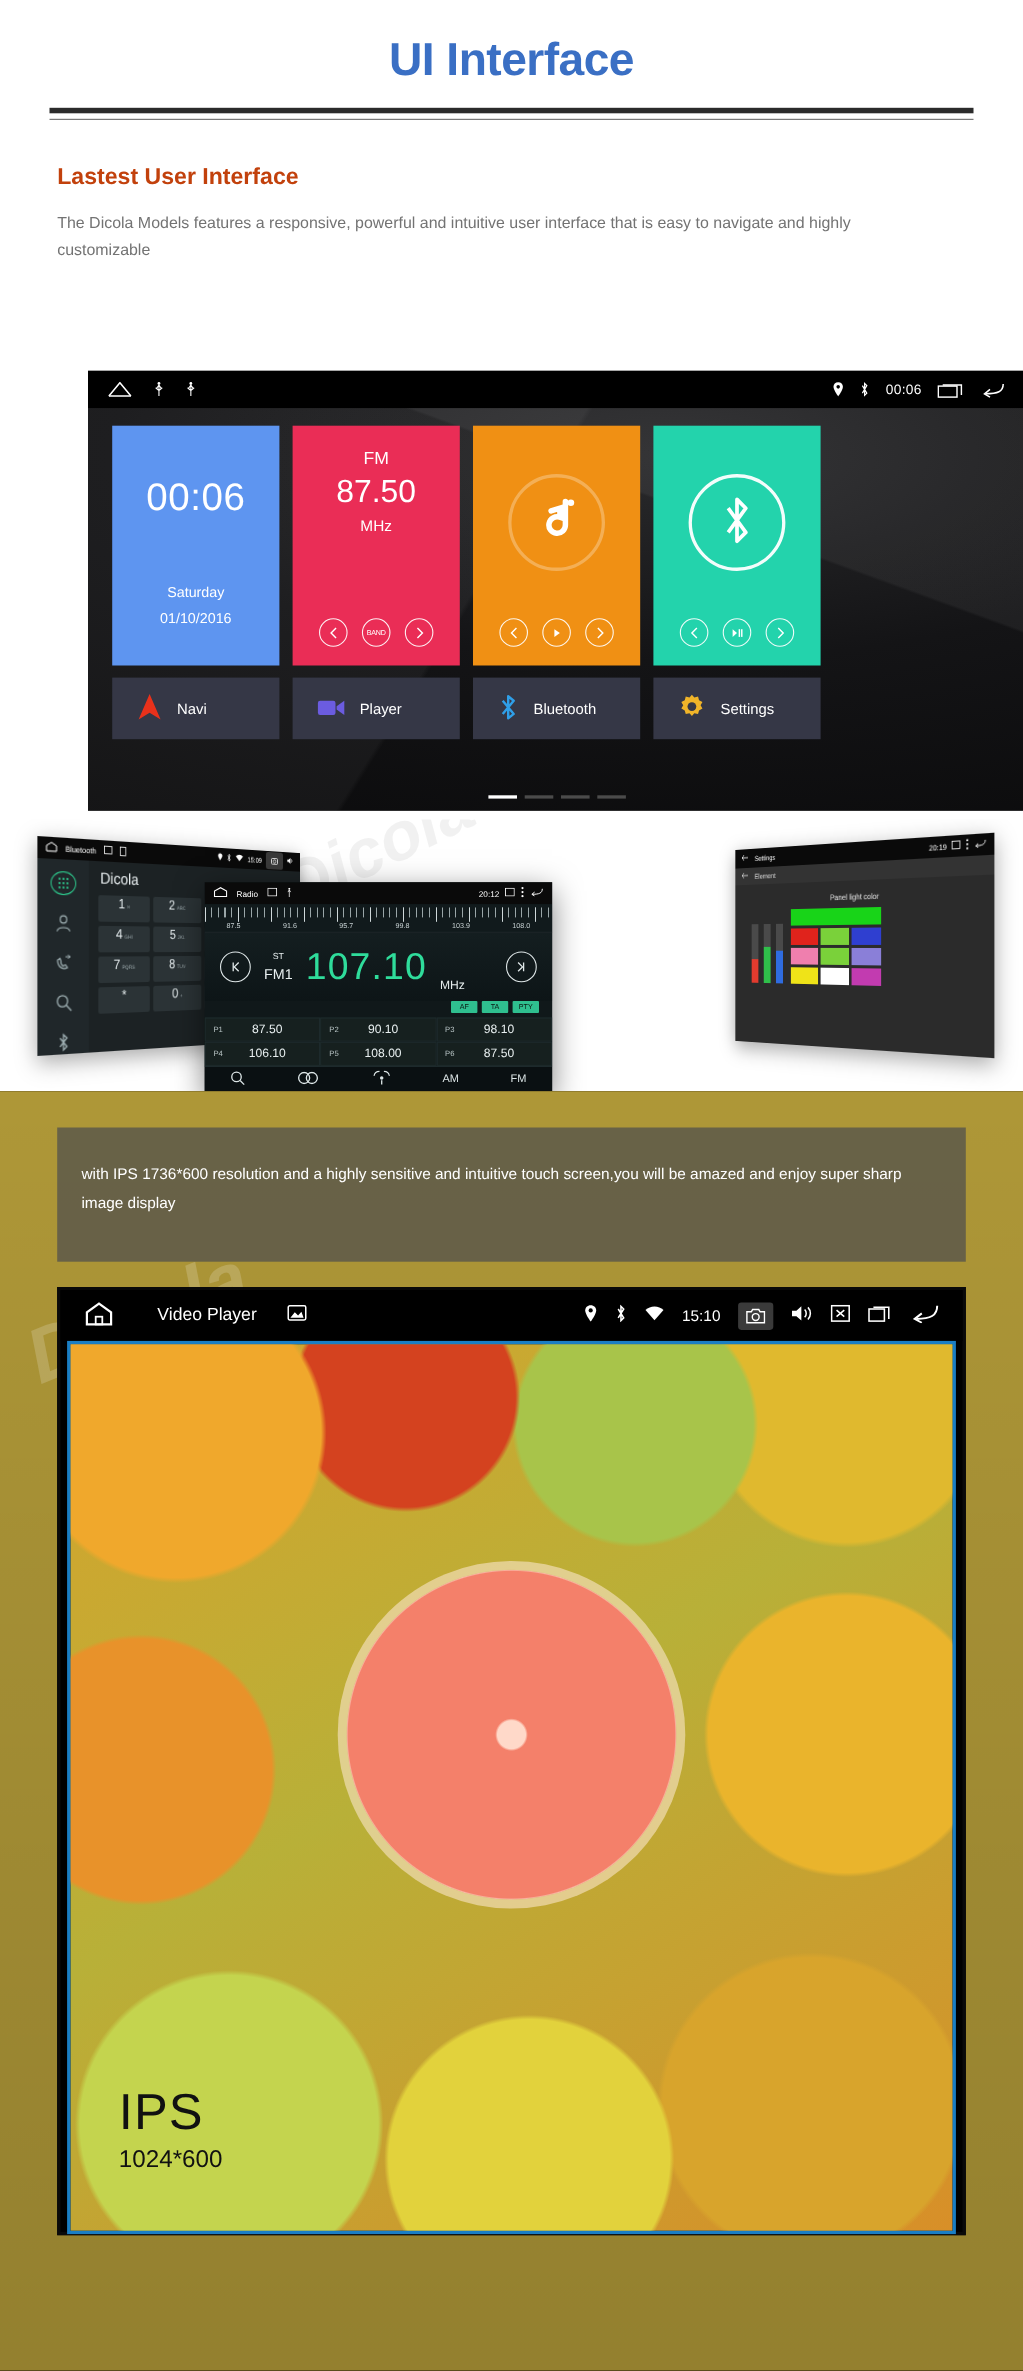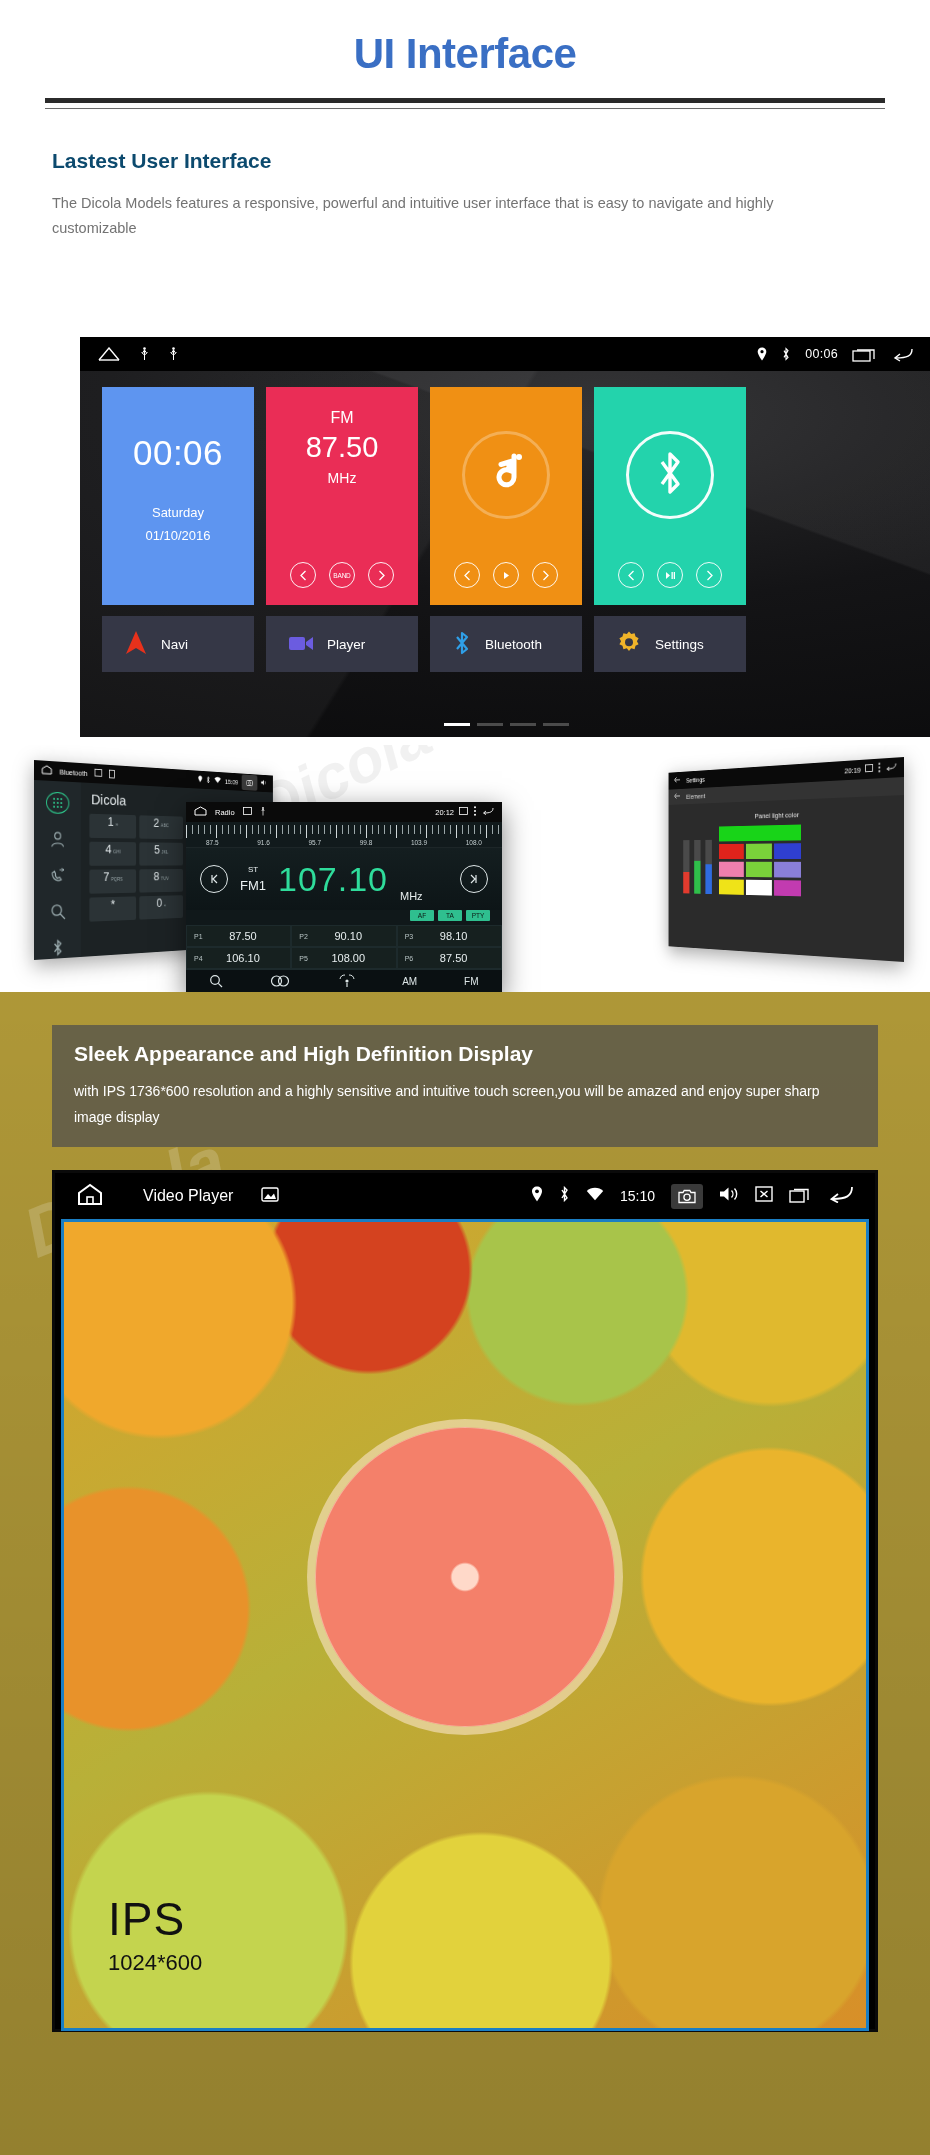--- a/index.html
+++ b/index.html
@@ -19,21 +19,21 @@
     font-weight:bold;
     padding-top:30px;
     letter-spacing:-0.5px;
   }
   .rule-wrap { margin:20px 45px 0 45px; }
   .rule-thick { height:5px; background:#2b2b2b; }
   .rule-thin { height:1px; background:#6b6b6b; margin-top:5px; }
 
   
   .intro { margin:40px 52px 0 52px; }
-  .intro h2 { font-size:21px; color:#0c4a6e; font-weight:bold; }
+  .intro h2 { font-size:21px; color:#c2410c; font-weight:bold; }
   .intro p {
     margin-top:18px; font-size:14.5px; color:#737373;
     line-height:1.75; max-width:770px;
   }
 
   
   .headunit {
     position:absolute; left:80px; top:337px;
     width:852px; height:400px;
     background:#0b0b0b;
@@ -66,21 +66,21 @@
     display:flex; flex-direction:column;
     align-items:center;
     color:#fff;
   }
   .tile-clock { background:#5e95f0; }
   .tile-radio { background:#ea2d56; }
   .tile-music { background:#f09014; }
   .tile-bt    { background:#23d3ac; }
 
   .clk-time { font-size:35px; font-weight:300; margin-top:46px; letter-spacing:.5px; }
-  .clk-day  { font-size:13px; margin-top:32px; }
+  .clk-day  { font-size:13px; margin-top:58px; }
   .clk-date { font-size:13px; margin-top:8px; }
 
   .fm-label { font-size:16px; margin-top:22px; }
   .fm-freq  { font-size:29px; font-weight:400; margin-top:4px; }
   .fm-unit  { font-size:14px; margin-top:6px; }
 
   .ctrl-row {
     position:absolute; bottom:17px; left:0; right:0;
     display:flex; justify-content:center; gap:13px;
   }
@@ -886,21 +886,20 @@
       <span>FM</span>
     </div>
   </div>
 </div>
 
 <div class="fruit-sec">
   <div class="fruit-overlay"></div>
   <span class="wm2">Dicola</span>
 
   <div class="banner">
-    <h3>Sleek Appearance and High Definition Display</h3>
     <p>with IPS 1736*600 resolution and a highly sensitive and intuitive touch screen,you will be amazed and enjoy super sharp image display</p>
   </div>
 
   <div class="video-frame">
     <div class="vp-sb">
       <span>
         <svg width="30" height="24" viewBox="0 0 30 24">
             <path d="M4 22 V11 L15 3 L26 11 V22 Z" fill="none" stroke="#fff" stroke-width="2"></path>
             <rect x="12" y="15" width="6" height="7" fill="none" stroke="#fff" stroke-width="1.6"></rect>
           </svg>

